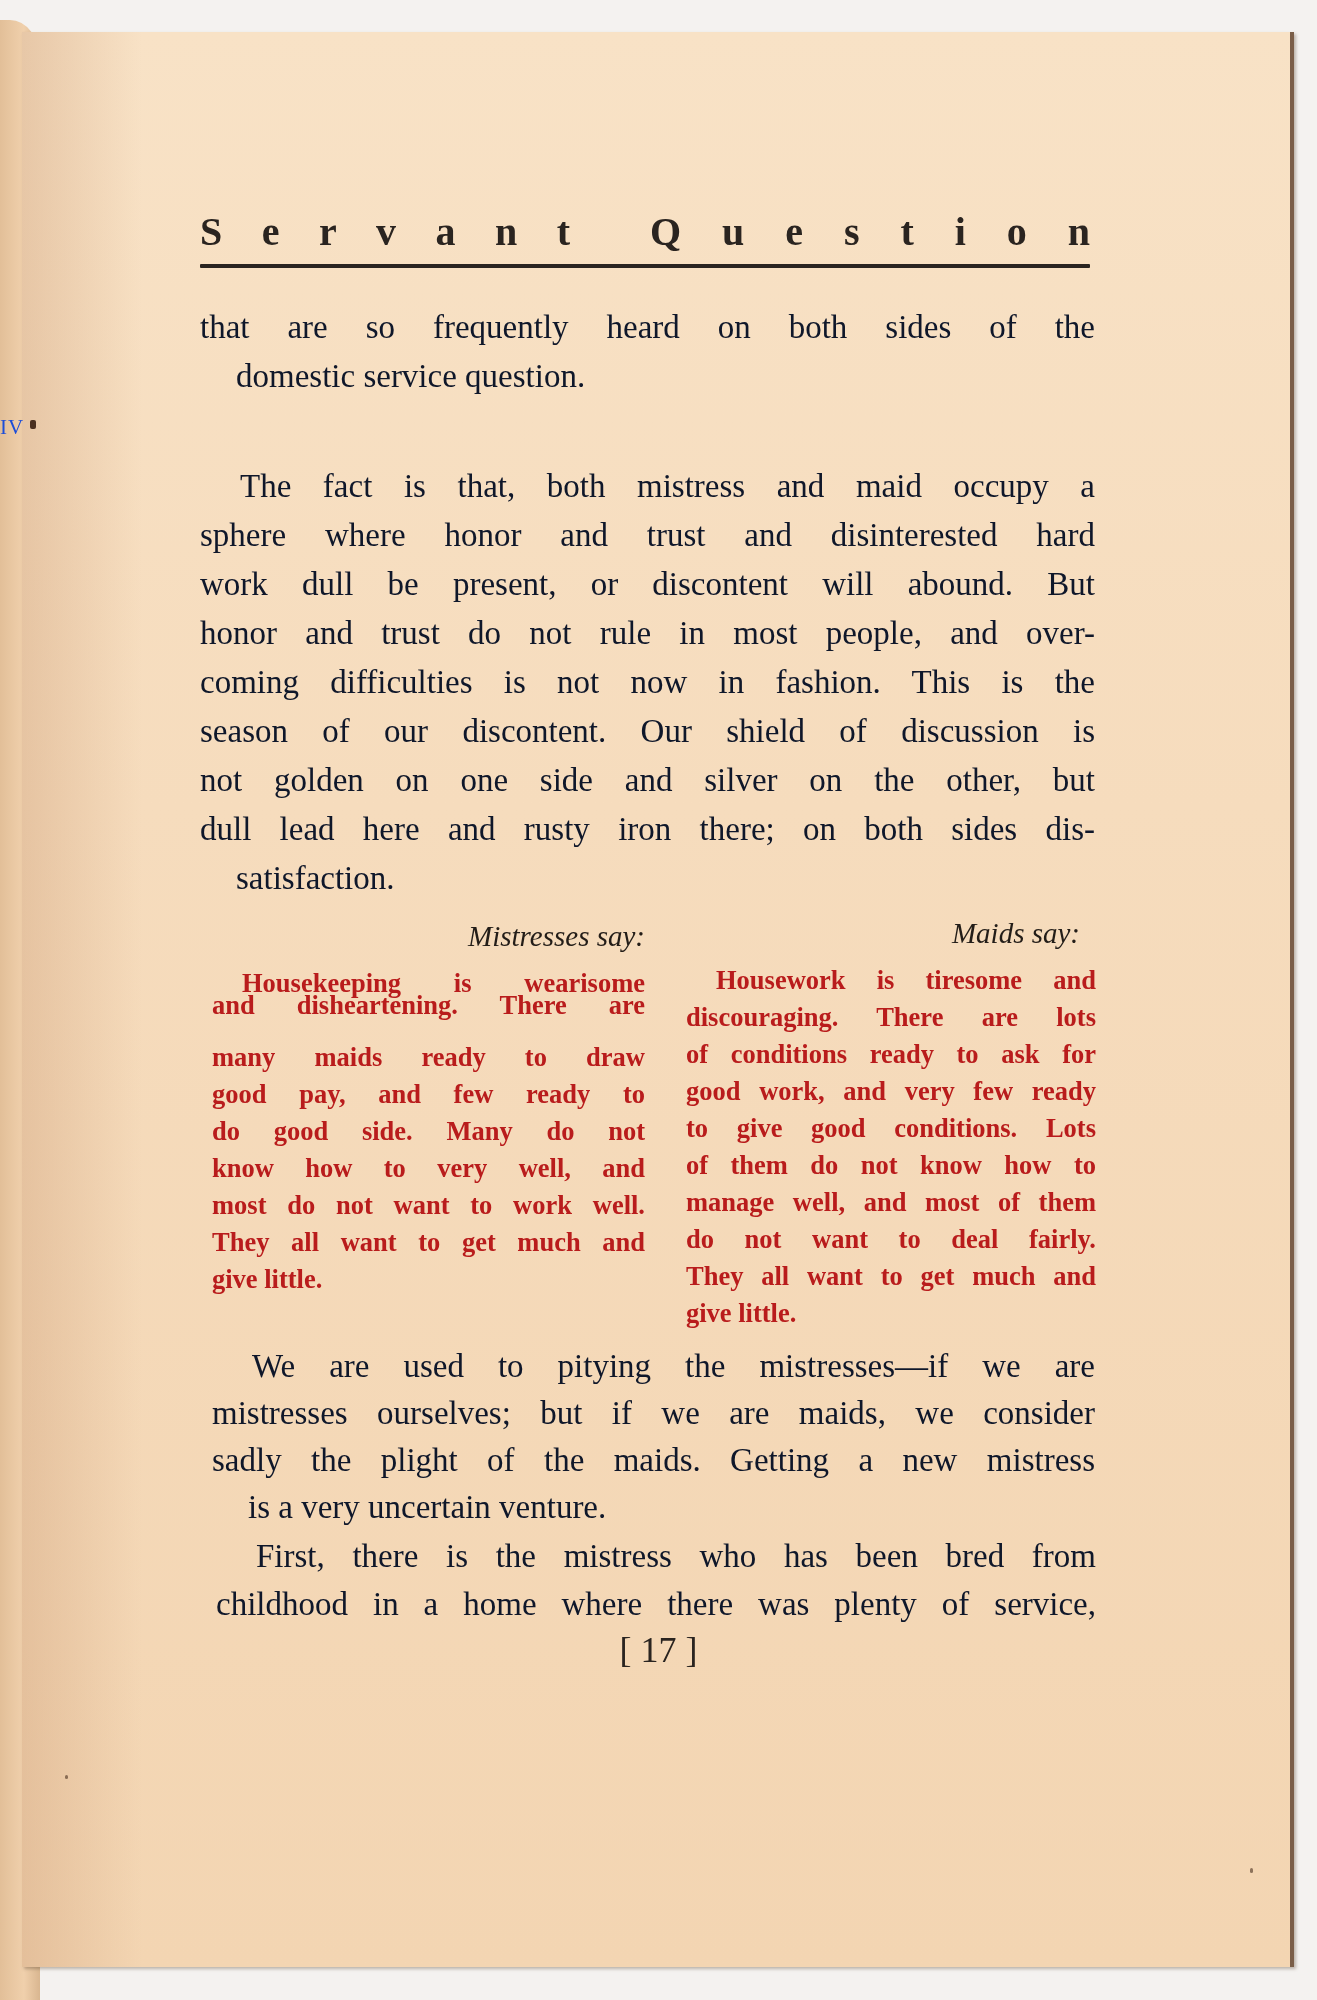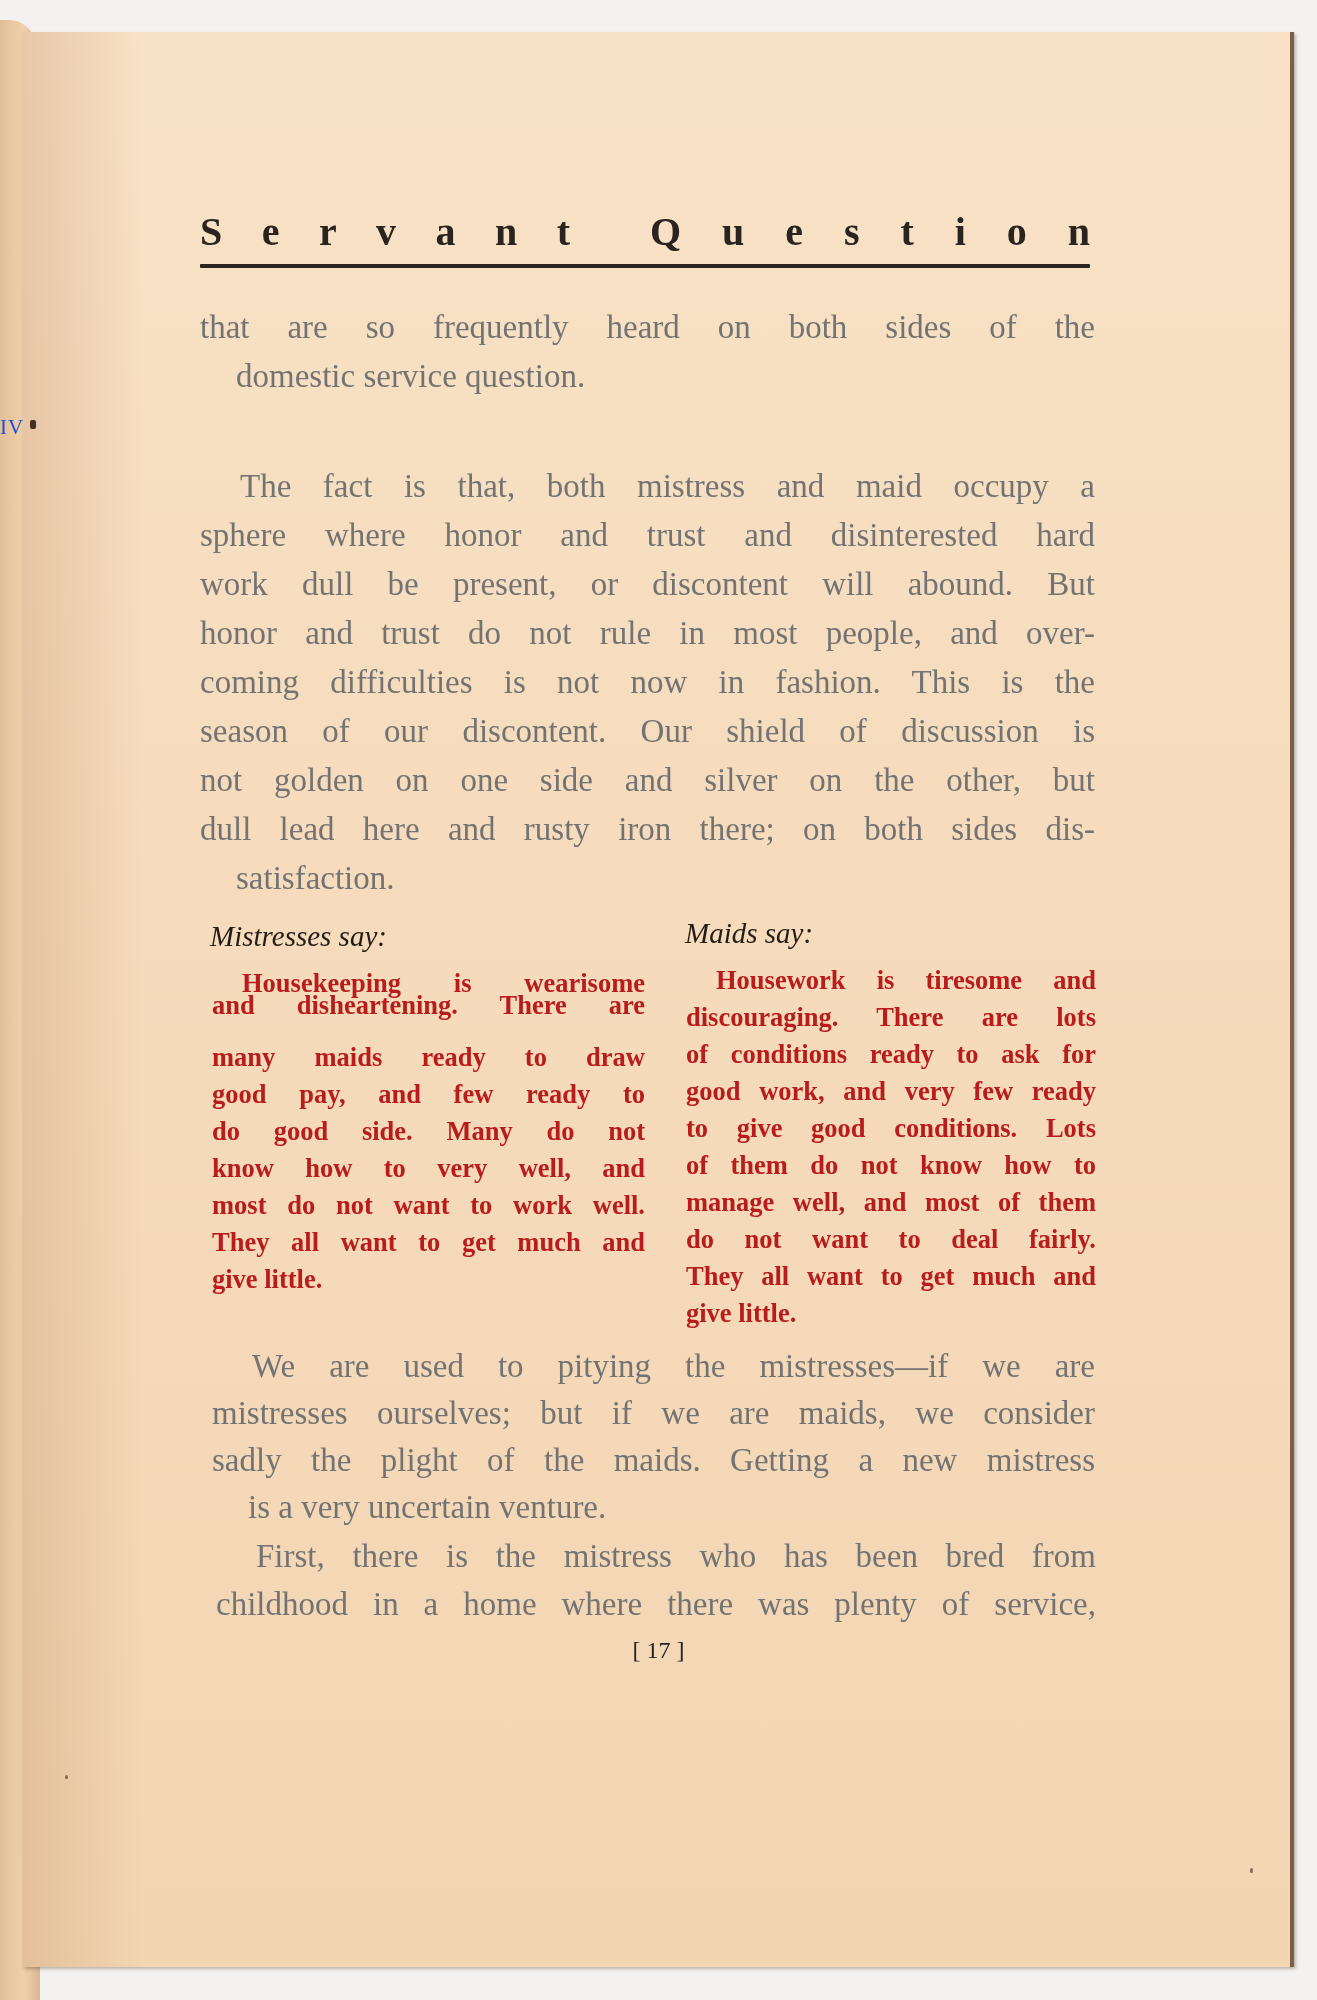--- a/index.html
+++ b/index.html
@@ -33,42 +33,42 @@
   .running-head .word { display: flex; justify-content: space-between; }
   .running-head .w1 { width: 370px; }
   .running-head .w2 { width: 440px; }
   .rule {
     position: absolute; left: 200px; top: 264px; width: 890px; height: 4px;
     background: #2a2420; border-radius: 1px;
   }
   .text {
     position: absolute; left: 200px; width: 895px;
     font-size: 33px; line-height: 49px;
-    text-align: justify; text-align-last: justify; color: #737373;
+    text-align: justify; text-align-last: justify; color: #0f172a;
     white-space: nowrap;
   }
   .text.last { text-align-last: left; margin-left: 36px; }
   .text.indent { padding-left: 40px; width: 855px; }
   .section-num {
     position: absolute; left: 0; width: 1317px; top: 415px;
     font-size: 21px; letter-spacing: 1px; color: #1d4ed8;
   }
   .col-title {
     position: absolute; font-style: italic; font-size: 29px; line-height: 36px;
-    text-align: left; color: #231d18;
+    text-align: right; color: #231d18;
   }
   .col-line {
     position: absolute; font-size: 26.5px; line-height: 36.8px; font-weight: bold;
     text-align: justify; text-align-last: justify; white-space: nowrap; color: #b91c1c;
   }
   .col-line.last { text-align-last: left; }
   .col-line.indent { padding-left: 30px; }
   .folio {
     position: absolute; left: 0; width: 1317px; top: 1628px;
-    text-align: center; font-size: 24px; line-height: 44px; color: #2a2420;
+    text-align: center; font-size: 36px; line-height: 44px; color: #2a2420;
   }
   .speck { position: absolute; width: 4px; height: 6px; background: #4a3020; border-radius: 2px; }
 </style>
 </head>
 <body>
 
 <div class="left-page"></div>
 <div class="page"></div>
 <div class="gutter-shade"></div>
 

